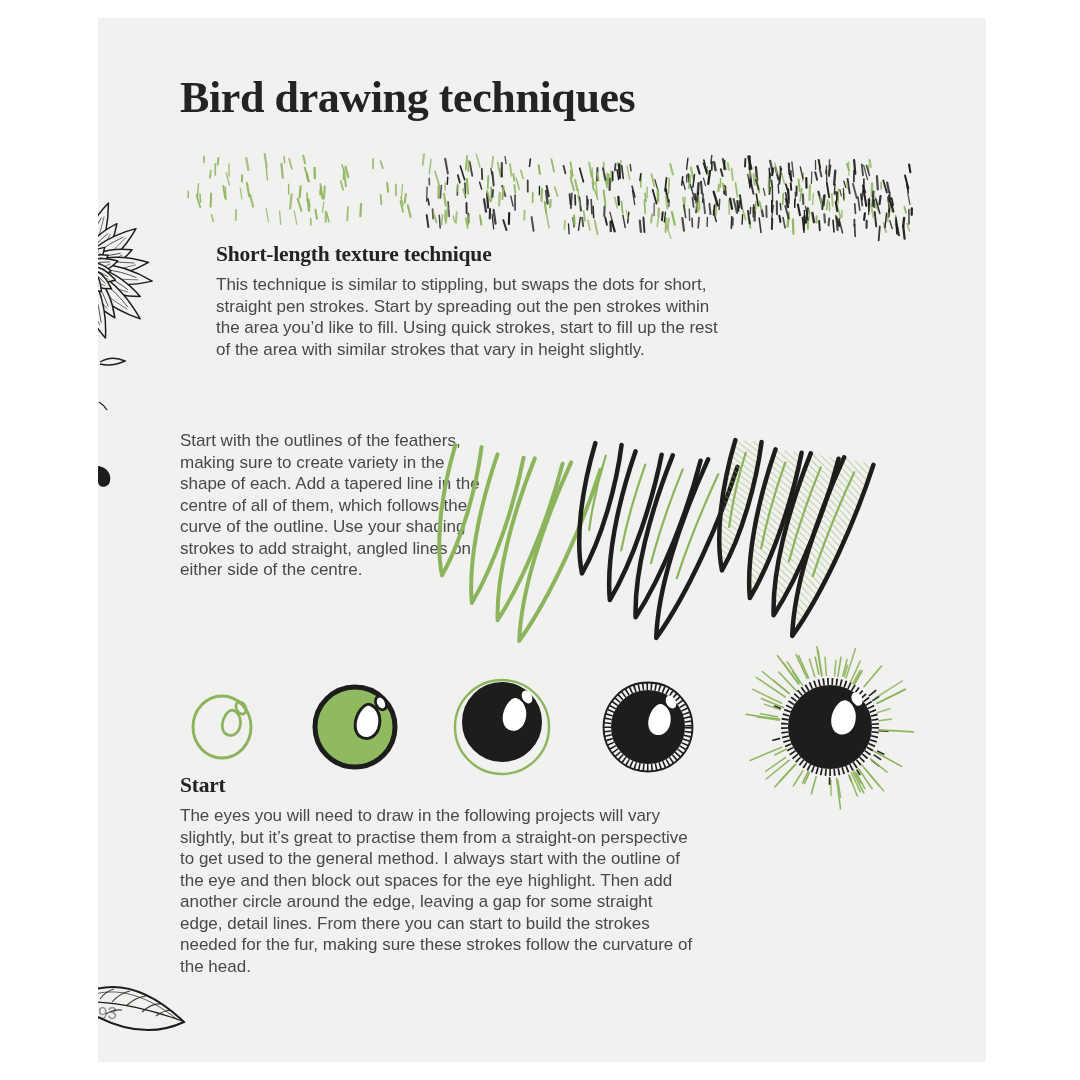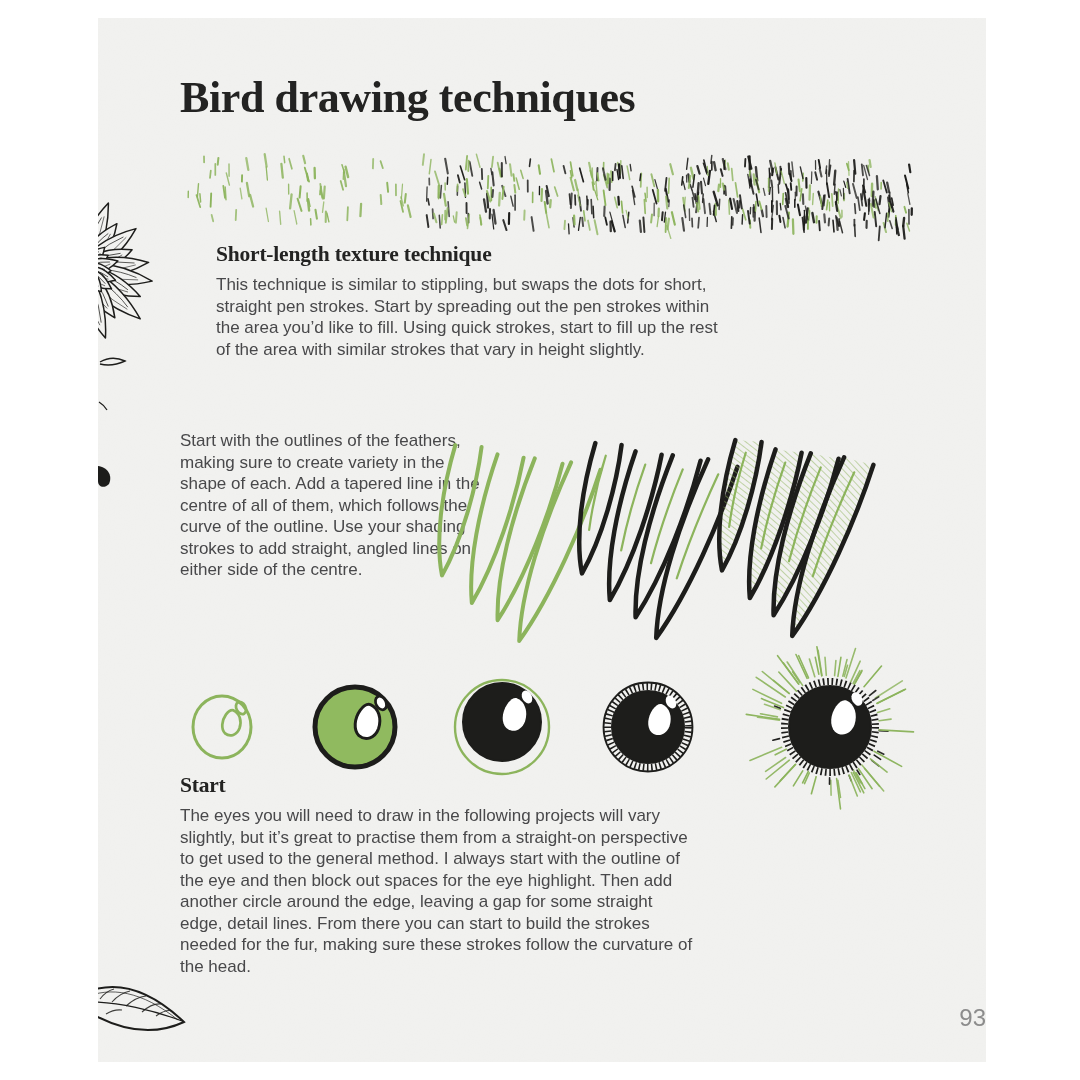--- a/index.html
+++ b/index.html
@@ -8,21 +8,21 @@
   .page{position:absolute;left:98px;top:18px;width:888px;height:1044px;background:#f2f2f0;overflow:hidden;}
   .abs{position:absolute;}
   .page-title{left:82px;top:54px;margin:0;font-family:"Liberation Serif",serif;font-weight:700;
               font-size:44px;letter-spacing:-0.4px;color:#232322;}
   .sec-h{margin:0 0 7px 0;font-family:"Liberation Serif",serif;font-weight:700;
          font-size:21.5px;letter-spacing:-0.2px;color:#232322;}
   .sec-p{margin:0;font-size:17px;line-height:21.5px;color:#48484a;}
   .sec-texture{left:82px;top:224px;width:505px;margin-left:36px;}
   .sec-feathers{left:82px;top:412px;width:300px;}
   .sec-eyes{left:82px;top:755px;width:518px;}
-  .page-num{left:0;top:986px;width:100%;text-align:right;font-size:24px;color:#8c8c8c;}
+  .page-num{left:0;top:986px;width:100%;text-align:left;font-size:17px;color:#8c8c8c;}
   svg{display:block;overflow:visible;}
   .clip{overflow:hidden;}
 </style>
 </head>
 <body>
 
 <div class="canvas">
   <div class="page">
 
     <svg class="abs" style="left:0;top:0;" width="888" height="1044">

